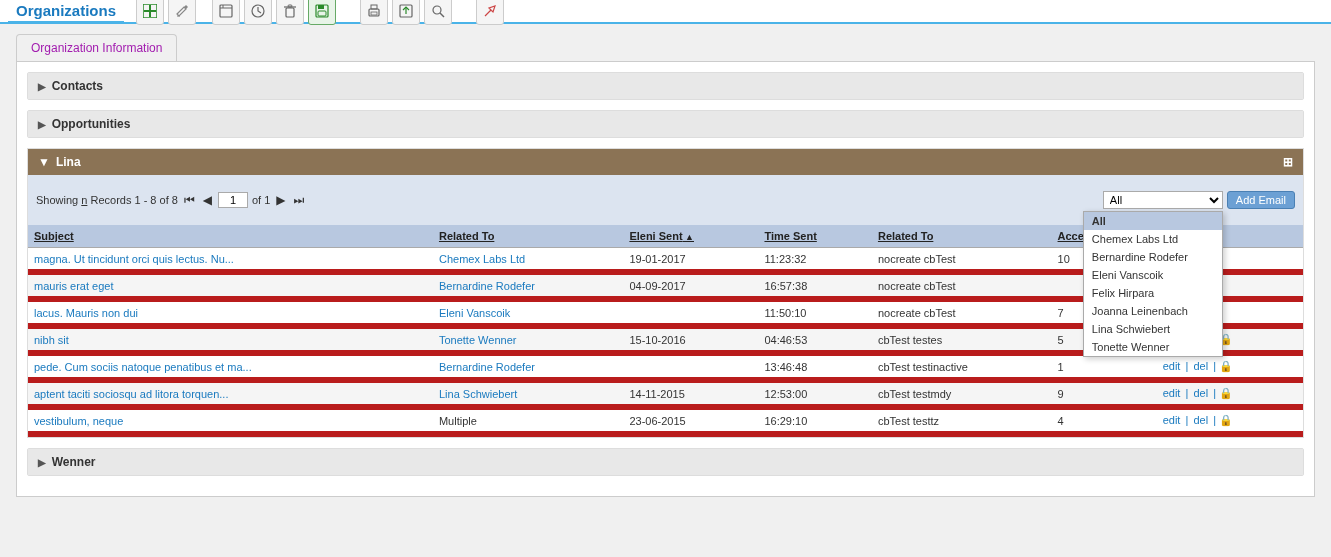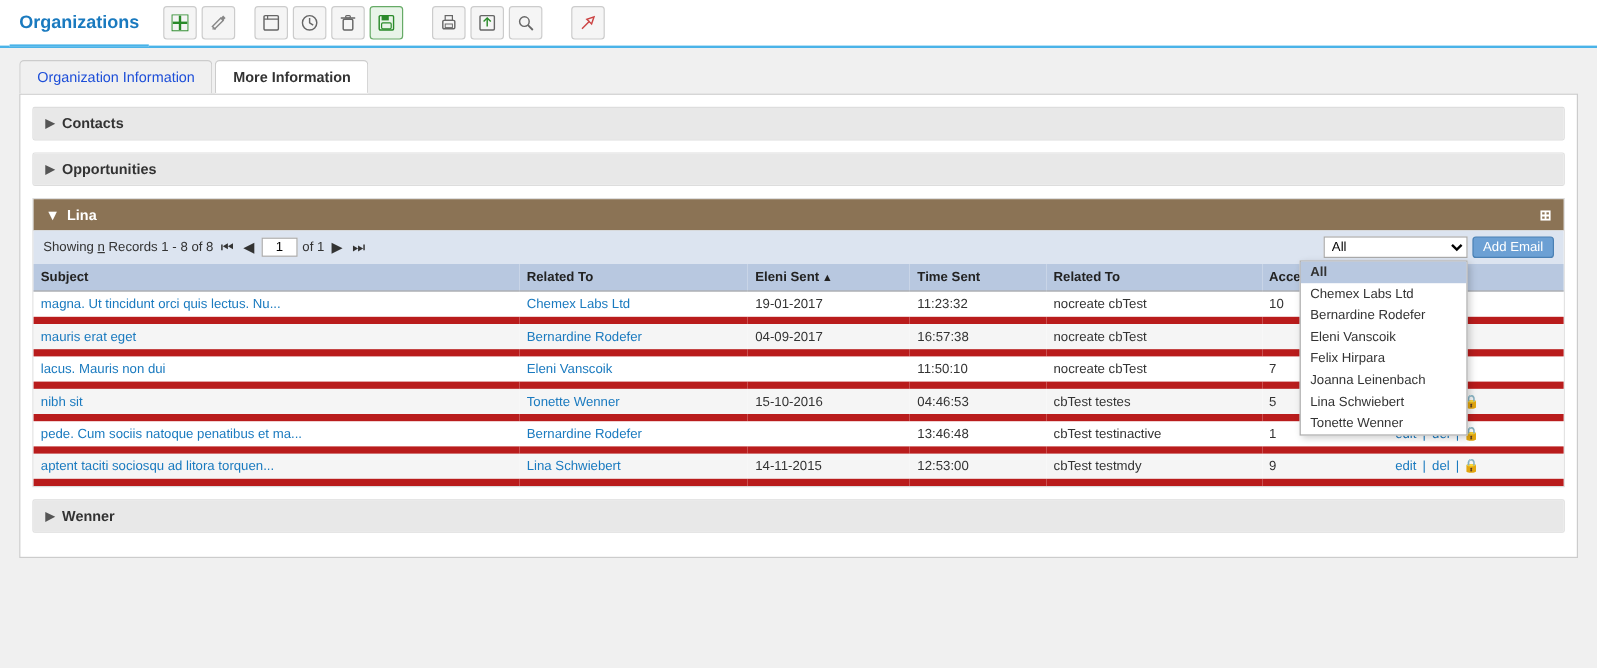--- a/index.html
+++ b/index.html
@@ -6,21 +6,21 @@
     body { font-family: Arial, sans-serif; font-size: 12px; background: #f0f0f0; color: #333; }
 
     
     #top-bar {
       background: #fff;
       border-bottom: 2px solid #4ab3e8;
       display: flex;
       align-items: center;
       padding: 4px 8px;
       gap: 4px;
-      height: 40px;
+      height: 24px;
     }
     .toolbar-btn {
       width: 28px; height: 28px;
       border: 1px solid #ccc;
       background: #f5f5f5;
       border-radius: 3px;
       cursor: pointer;
       display: flex; align-items: center; justify-content: center;
       font-size: 14px;
       color: #555;
@@ -41,21 +41,21 @@
     #tabs {
       display: flex;
       margin-bottom: 0;
     }
     .tab {
       padding: 6px 14px;
       border: 1px solid #ccc;
       border-bottom: none;
       cursor: pointer;
       background: #f0f0f0;
-      color: #1d4ed8;
+      color: #a21caf;
       font-size: 12px;
       border-radius: 4px 4px 0 0;
       margin-right: 2px;
     }
     .tab.active {
       background: #fff;
       color: #333;
       font-weight: bold;
       border-bottom: 1px solid #fff;
       z-index: 1;
@@ -103,21 +103,21 @@
       justify-content: space-between;
       font-weight: bold;
       font-size: 12px;
     }
     #email-section-header .left { display: flex; align-items: center; gap: 6px; }
     .expand-icon { font-size: 12px; }
 
     
     #pagination-bar {
       background: #dce4f0;
-      padding: 5px 8px;
+      padding: 16px 8px;
       display: flex;
       align-items: center;
       justify-content: space-between;
       font-size: 11px;
     }
     #pagination-bar .left { display: flex; align-items: center; gap: 4px; }
     #pagination-bar .right { display: flex; align-items: flex-end; gap: 4px; }
     .page-input {
       width: 30px;
       border: 1px solid #aaa;
@@ -159,20 +159,21 @@
       font-size: 11px;
     }
     thead th {
       background: #b8c8e0;
       padding: 5px 6px;
       text-align: left;
       border-bottom: 1px solid #aaa;
       font-weight: bold;
       color: #222;
       white-space: nowrap;
+      text-decoration: underline;
     }
     thead th a { color: #222; text-decoration: none; }
     tbody tr:nth-child(even) { background: #f5f5f5; }
     tbody tr:nth-child(odd) { background: #fff; }
     tbody td {
       padding: 4px 6px;
       border-bottom: 6px solid #b91c1c;
       vertical-align: middle;
     }
     tbody td a { color: #1a7abf; text-decoration: none; }
@@ -292,23 +293,20 @@
       </svg>
   </button>
 </div>
 
 <div id="content">
 
 
   <div id="tabs">
     <div class="tab">
       <span>Organization Information</span>
-    </div>
-    <div class="tab active">
-      <span>More Information</span>
     </div>
   </div>
 
   <div id="main-panel">
 
     <div class="section">
       <div class="section-header">
         <span class="section-arrow">▶</span>
         <span>Contacts</span>
       </div>
@@ -428,20 +426,29 @@
           </tr>
           <tr>
             <td><a href="#">aptent taciti sociosqu ad litora torquen...</a></td>
             <td><a href="#">Lina Schwiebert</a></td>
             <td>14-11-2015</td>
             <td>12:53:00</td>
             <td>cbTest testmdy</td>
             <td>9</td>
             <td class="action-links"><a>edit</a> | <a>del</a> | <span style="color:#c00;">🔒</span></td>
           </tr>
+          <tr>
+            <td><a href="#">vestibulum, neque</a></td>
+            <td>Multiple</td>
+            <td>23-06-2015</td>
+            <td>16:29:10</td>
+            <td>cbTest testtz</td>
+            <td>4</td>
+            <td class="action-links"><a>edit</a> | <a>del</a> | <span style="color:#c00;">🔒</span></td>
+          </tr>
         </tbody>
       </table>
     </div>
 
     <div id="quotes-section" class="section">
       <div class="section-header">
         <span class="section-arrow">▶</span>
         <span>Wenner</span>
       </div>
     </div>

